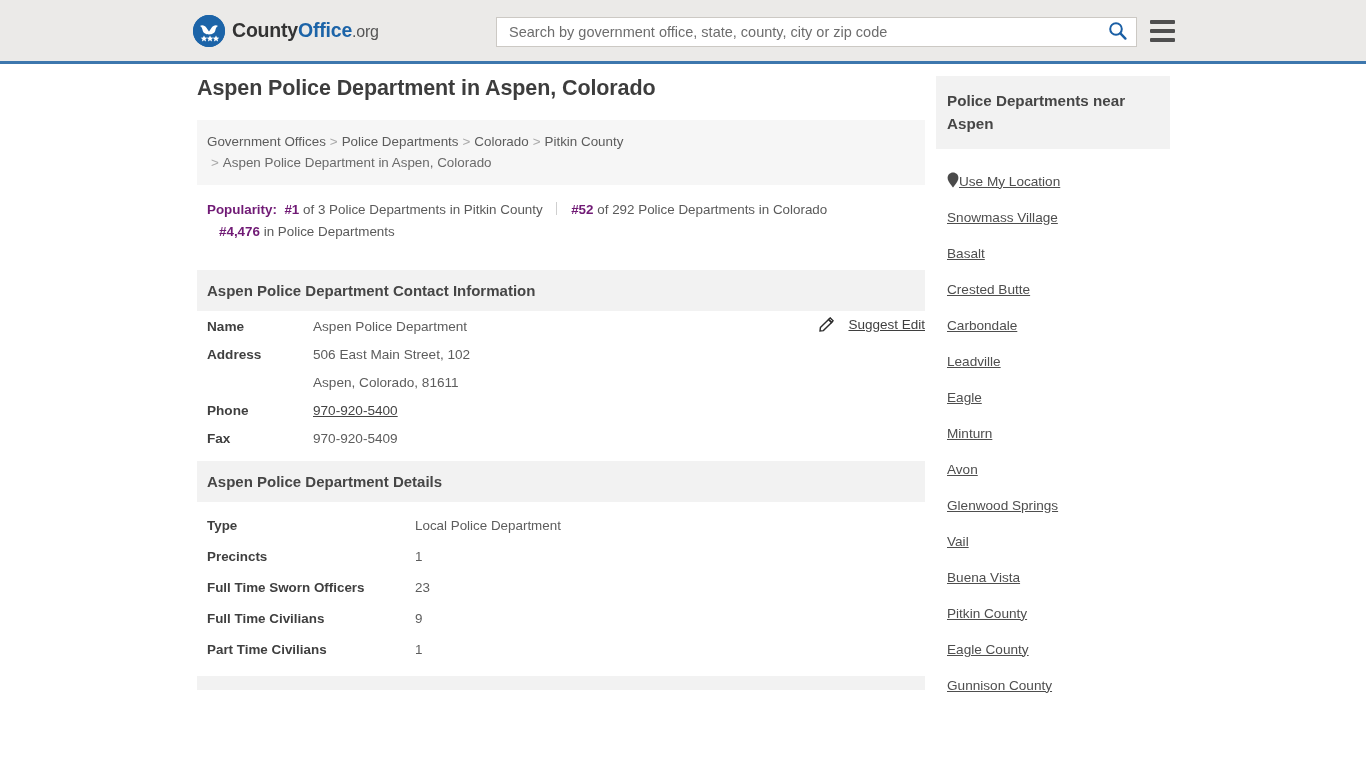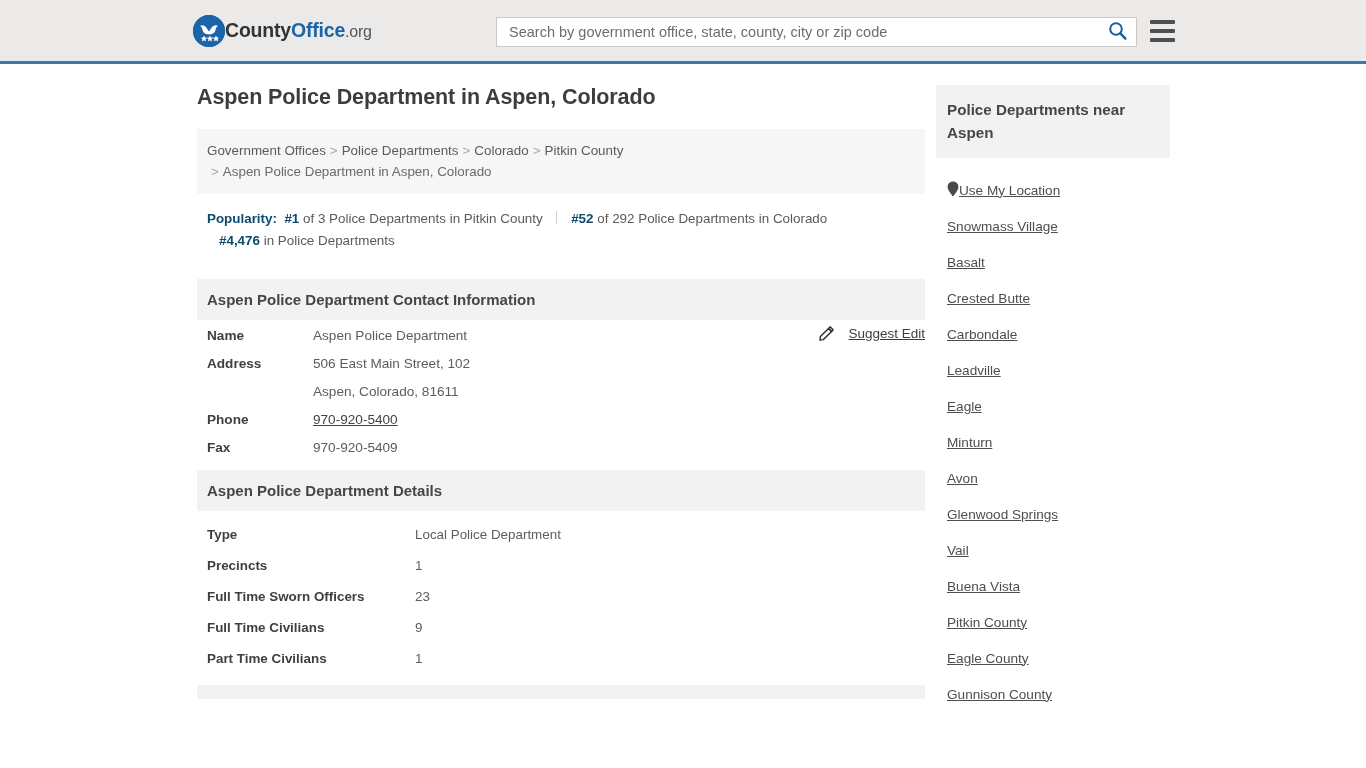--- a/index.html
+++ b/index.html
@@ -18,20 +18,21 @@
     background: #ebeae8;
     border-bottom: 3px solid #3d77ad;
     display: flex;
     align-items: center;
     position: relative;
   }
   .logo-wrap {
     display: flex;
     align-items: center;
     margin-left: 193px;
+    gap: 7px;
   }
   .logo-mark {
     width: 32px; height: 32px;
     border-radius: 50%;
     background: #1c64a8;
     position: relative;
     flex: none;
   }
   .logo-mark svg { display: block; }
   .logo-text {
@@ -84,21 +85,21 @@
   }
   .hamburger span {
     display: block; height: 4px; width: 100%;
     background: #4f4f4f; border-radius: 1px;
   }
 
   
   .page {
     width: 1366px;
     padding-left: 197px;
-    padding-top: 21px;
+    padding-top: 12px;
     display: flex;
     align-items: flex-start;
   }
   .col-main { width: 728px; flex: none; }
   .col-side { width: 234px; flex: none; margin-left: 11px; }
 
   h1.page-title {
     margin: 0 0 19px 0;
     font-size: 21.5px;
     font-weight: bold;
@@ -121,21 +122,21 @@
   .breadcrumb .sep { color: #a8a8a8; padding: 0 4px; }
   .breadcrumb .current { color: #6a6a6a; }
 
   
   .popularity {
     padding: 14px 10px 12px 10px;
     font-size: 13.4px;
     line-height: 22px;
     color: #5a5a5a;
   }
-  .popularity b { color: #0c4a6e; }
+  .popularity b { color: #701a75; }
   .pop-divider {
     display: inline-block;
     border-left: 1px solid #cfcfcf;
     height: 13px;
     margin: 0 10px -1px 10px;
   }
   .pop-line2 { padding-left: 12px; }
 
   
   .section-header {

